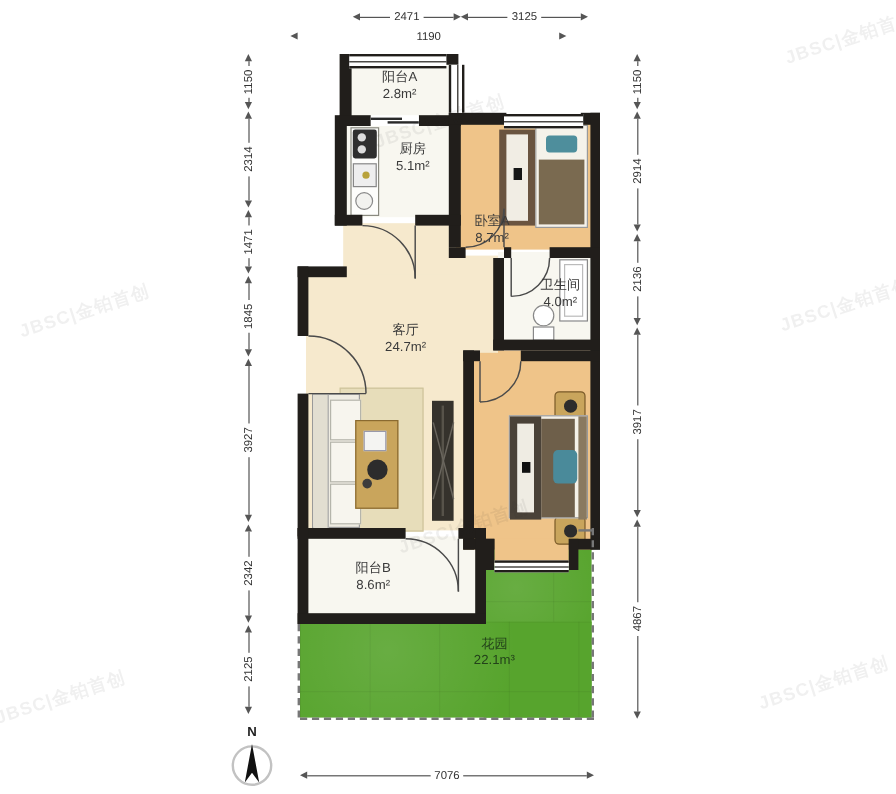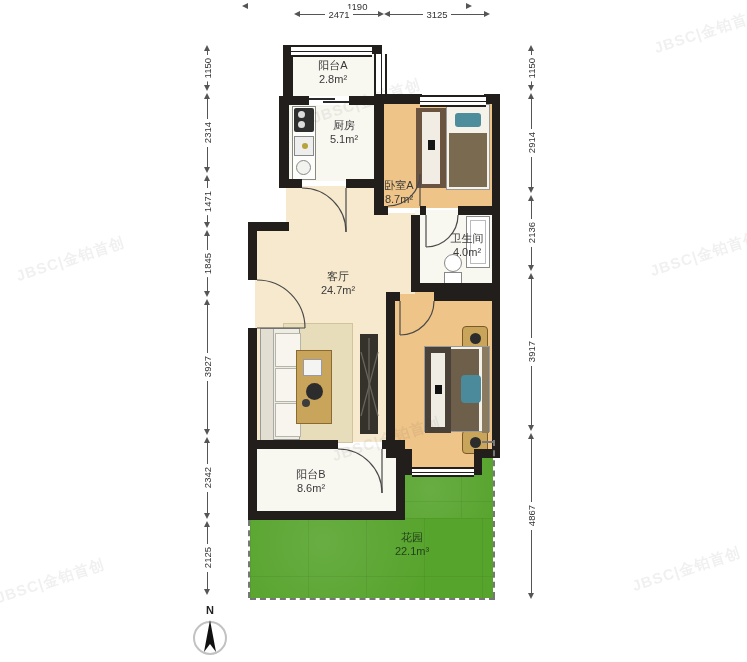--- a/index.html
+++ b/index.html
@@ -193,42 +193,42 @@
   </svg>
 
   <div class="roomlabel" style="left:333px;top:72px;">
     <span>阳台A</span>
     <span>2.8m²</span>
   </div>
   <div class="roomlabel" style="left:344px;top:132px;">
     <span>厨房</span>
     <span>5.1m²</span>
   </div>
-  <div class="roomlabel" style="left:399px;top:192px;">
+  <div class="roomlabel" style="left:410px;top:192px;">
     <span>卧室A</span>
     <span>8.7m²</span>
   </div>
   <div class="roomlabel" style="left:453px;top:245px;margin-left:14px;">
     <span>卫生间</span>
     <span>4.0m²</span>
   </div>
   <div class="roomlabel" style="left:338px;top:283px;">
     <span>客厅</span>
     <span>24.7m²</span>
   </div>
   <div class="roomlabel" style="left:311px;top:481px;">
     <span>阳台B</span>
     <span>8.6m²</span>
   </div>
   <div class="roomlabel" style="left:412px;top:544px;color:#23421a;">
     <span>花园</span>
     <span>22.1m³</span>
   </div>
 
-  <div class="dimh" style="left:242px;top:0;width:52px;gap:48px;">
+  <div class="dimh" style="left:242px;top:24px;width:52px;gap:48px;">
     <span class="ar l"></span>
       <span class="ln"></span>
       <span class="lab">1190</span>
       <span class="ln"></span>
       <span class="ar r"></span>
   </div>
   <div class="dimh" style="left:294px;top:8px;width:90px;align-items:center;">
     <span class="ar l"></span>
       <span class="ln"></span>
       <span class="lab">2471</span>
@@ -322,20 +322,27 @@
       <span class="ar d"></span>
   </div>
   <div class="dimv" style="left:524px;top:433px;height:166px;">
     <span class="ar u"></span>
       <span class="ln"></span>
       <span class="lab">4867</span>
       <span class="ln"></span>
       <span class="ar d"></span>
   </div>
 
+  <div class="dimh" style="left:250px;top:640px;width:245px;">
+    <span class="ar l"></span>
+      <span class="ln"></span>
+      <span class="lab">7076</span>
+      <span class="ln"></span>
+      <span class="ar r"></span>
+  </div>
 
   <div id="compass">
     <div class="n">N</div>
     <svg width="44" height="44" viewBox="0 0 44 44">
       <circle cx="22" cy="22" r="16" fill="#ffffff" stroke="#c2c2c2" stroke-width="2"></circle>
       <polygon points="22,4 28,36 22,28 16,36" fill="#111111"></polygon>
     </svg>
   </div>
 
   <div class="wm" style="left:14px;top:250px;">JBSC|金铂首创</div>

